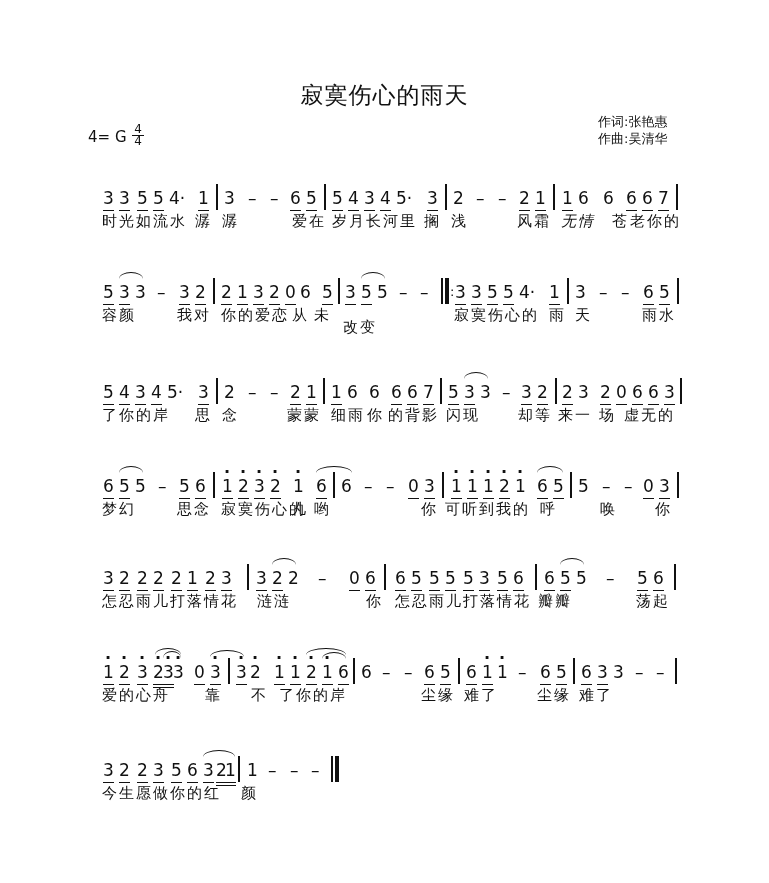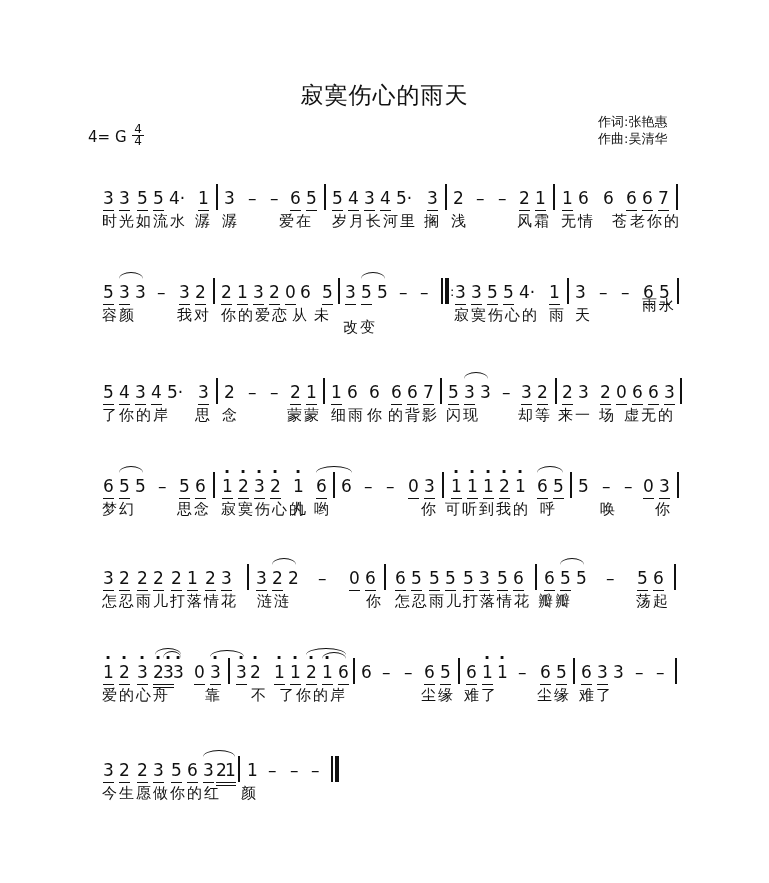--- a/index.html
+++ b/index.html
@@ -68,26 +68,26 @@
       <span class="tok ul1" style="left: 562px;">1</span>
       <span class="tok" style="left: 578px;">6</span>
       <span class="tok" style="left: 603px;">6</span>
       <span class="tok ul1" style="left: 626px;">6</span>
       <span class="tok ul1" style="left: 642px;">6</span>
       <span class="tok ul1" style="left: 658px;">7</span>
       <div class="barline" style="left: 676px; top: -2px;"></div>
       <span class="lyric" style="left: 102px; top: 26px;">时光如流水</span>
       <span class="lyric" style="left: 195px; top: 26px;">潺</span>
       <span class="lyric" style="left: 222px; top: 26px;">潺</span>
-      <span class="lyric" style="left: 279px; top: 26px;">爱在</span>
+      <span class="lyric" style="left: 292px; top: 26px;">爱在</span>
       <span class="lyric" style="left: 332px; top: 26px;">岁月长河里</span>
       <span class="lyric" style="left: 424px; top: 26px;">搁</span>
       <span class="lyric" style="left: 451px; top: 26px;">浅</span>
       <span class="lyric" style="left: 517px; top: 26px;">风霜</span>
-      <span class="lyric" style="left: 561px; top: 26px;">无情</span>
+      <span class="lyric" style="left: 561px; top: 26px; font-style: italic;">无情</span>
       <span class="lyric" style="left: 612px; top: 26px;">苍</span>
       <span class="lyric" style="left: 630px; top: 26px;">老你的</span>
     </div>
     <div class="line" style="top: 280px;">
       <span class="tok ul1" style="left: 103px;">5</span>
       <span class="tok ul1" style="left: 119px;">3</span>
       <span class="tok" style="left: 135px;">3</span>
       <span class="tok" style="left: 157px;">–</span>
       <span class="tok ul1" style="left: 179px;">3</span>
       <span class="tok ul1" style="left: 195px;">2</span>
@@ -125,21 +125,21 @@
       <div class="slur" style="left: 361px; width: 24px; top: -8px;"></div>
       <span class="lyric" style="left: 102px; top: 26px;">容颜</span>
       <span class="lyric" style="left: 177px; top: 26px;">我对</span>
       <span class="lyric" style="left: 221px; top: 26px;">你的爱恋</span>
       <span class="lyric" style="left: 292px; top: 26px;">从</span>
       <span class="lyric" style="left: 314px; top: 26px;">未</span>
       <span class="lyric" style="left: 343px; top: 38px;">改变</span>
       <span class="lyric" style="left: 454px; top: 26px;">寂寞伤心的</span>
       <span class="lyric" style="left: 549px; top: 26px;">雨</span>
       <span class="lyric" style="left: 575px; top: 26px;">天</span>
-      <span class="lyric" style="left: 642px; top: 16px;">雨水</span>
+      <span class="lyric" style="left: 642px; top: 26px;">雨水</span>
     </div>
     <div class="line" style="top: 380px;">
       <span class="tok ul1" style="left: 103px;">5</span>
       <span class="tok ul1" style="left: 119px;">4</span>
       <span class="tok ul1" style="left: 135px;">3</span>
       <span class="tok ul1" style="left: 151px;">4</span>
       <span class="tok" style="left: 167px;">5·</span>
       <span class="tok ul1" style="left: 198px;">3</span>
       <div class="barline" style="left: 216px; top: -2px;"></div>
       <span class="tok" style="left: 224px;">2</span>

